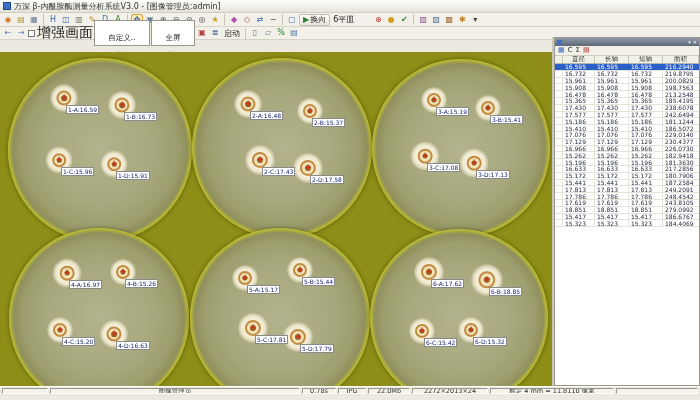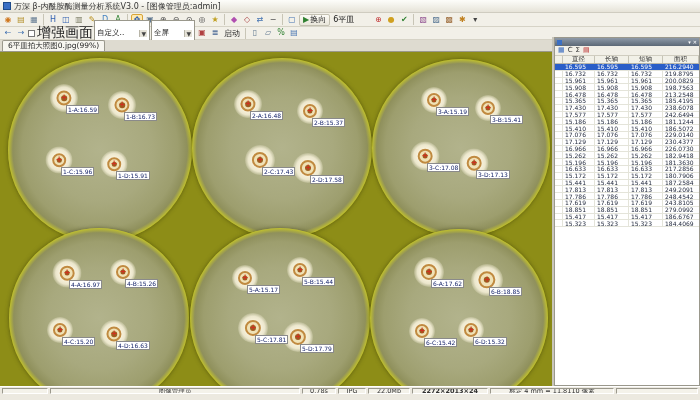--- a/index.html
+++ b/index.html
@@ -23,21 +23,21 @@
   .tb-icon.active { background:#ffe9b0; border-color:#d8a437; }
   .tb-sep { width:1px; height:11px; background:#c8c5b6; margin:0 2px; }
   .tb-btn { display:inline-flex; align-items:center; gap:1px; font-size:8px; color:#222;
     border:1px solid #c4c1b2; background:linear-gradient(#fcfbf6,#e9e6da); border-radius:2px;
     padding:0 3px; height:12px; white-space:nowrap; }
   .tb-label { font-size:8px; color:#222; padding:8px 2px; white-space:nowrap; }
   .tb-check { display:inline-flex; align-items:center; gap:2px; font-size:14px; color:#222; white-space:nowrap; }
   .tb-check .box { width:7px; height:7px; border:1px solid #777; background:#fff; }
   .tb-combo { display:inline-flex; align-items:center; justify-content:space-between; gap:8px;
     border:1px solid #9a98 8c; border:1px solid #9a988c; background:#fff; height:11px;
-    font-size:7.5px; color:#222; padding:12px 2px; white-space:nowrap; }
+    font-size:7.5px; color:#222; padding:12px 2px; white-space:nowrap;flex-direction:column; }
   .tb-combo .arr { font-size:6px; color:#444; background:#e6e3d8; border-left:1px solid #b8b5a8; padding:0 1px; }
 
   
   .tabstrip { position:absolute; left:0; top:40px; width:552px; height:12px; background:#dedbd0;
     border-bottom:1px solid #9a988c; display:flex; align-items:flex-end; padding-left:2px; }
   .img-tab { background:#f7f6f0; border:1px solid #9a988c; border-bottom:none; font-size:7.5px;
     color:#222; padding:0 5px; height:11px; display:flex; align-items:center; border-radius:2px 2px 0 0; }
 
   
   .viewer { position:absolute; left:0; top:52px; width:552px; height:334px; background:#8d8d17; overflow:hidden; }
@@ -164,23 +164,20 @@
       <span class="tb-icon" style="color: rgb(176, 64, 64);">▣</span>
       <span class="tb-icon" style="color: rgb(64, 96, 144);">≣</span>
       <span class="tb-label">启动</span>
       <span class="tb-sep"></span>
       <span class="tb-icon" style="color: rgb(96, 120, 144);">▯</span>
       <span class="tb-icon" style="color: rgb(96, 120, 144);">▱</span>
       <span class="tb-icon" style="color: rgb(47, 128, 48);">%</span>
       <span class="tb-icon" style="color: rgb(64, 112, 176);">▤</span>
     </div>
 
-  <div class="tabstrip">
-    <div class="img-tab">6平皿拍大照图0.jpg(99%)</div>
-  </div>
 
   <div class="viewer" id="viewer" style="background: rgb(141, 141, 23);">
       <div class="dish" style="left: 8px; top: 6px; height: 184px; width: 184px;"></div>
       <div class="colony" style="left: 64px; top: 46px; height: 28px; width: 28px;">
         <div class="halo"></div>
         <div class="ring"></div>
         <div class="dot"></div>
         <div class="plus">+</div>
       </div>
       <div class="colony-label" style="left: 66px; top: 53px;">1-A:16.59</div>
@@ -544,19 +541,19 @@
         </div>
       </div>
   </div>
 
   <div class="statusbar" id="statusbar">
       <span class="seg" style="width: 46px;"></span>
       <span class="seg" style="width: 250px;">图像管理员</span>
       <span class="seg" style="width: 34px;">0.78s</span>
       <span class="seg" style="width: 28px;">JPG</span>
       <span class="seg" style="width: 42px;">22.0Mb</span>
-      <span class="seg" style="width: 76px; font-weight: bold;">2272×2013×24</span>
+      <span class="seg" style="width: 76px;">2272×2013×24</span>
       <span class="seg" style="width: 124px;">标定 4 mm = 11.8110 像素</span>
       <span class="seg" style="flex: 1 1 auto;"></span>
     </div>
   <div class="bottomstrip"></div>
 
 </div>
 
 </body></html>

